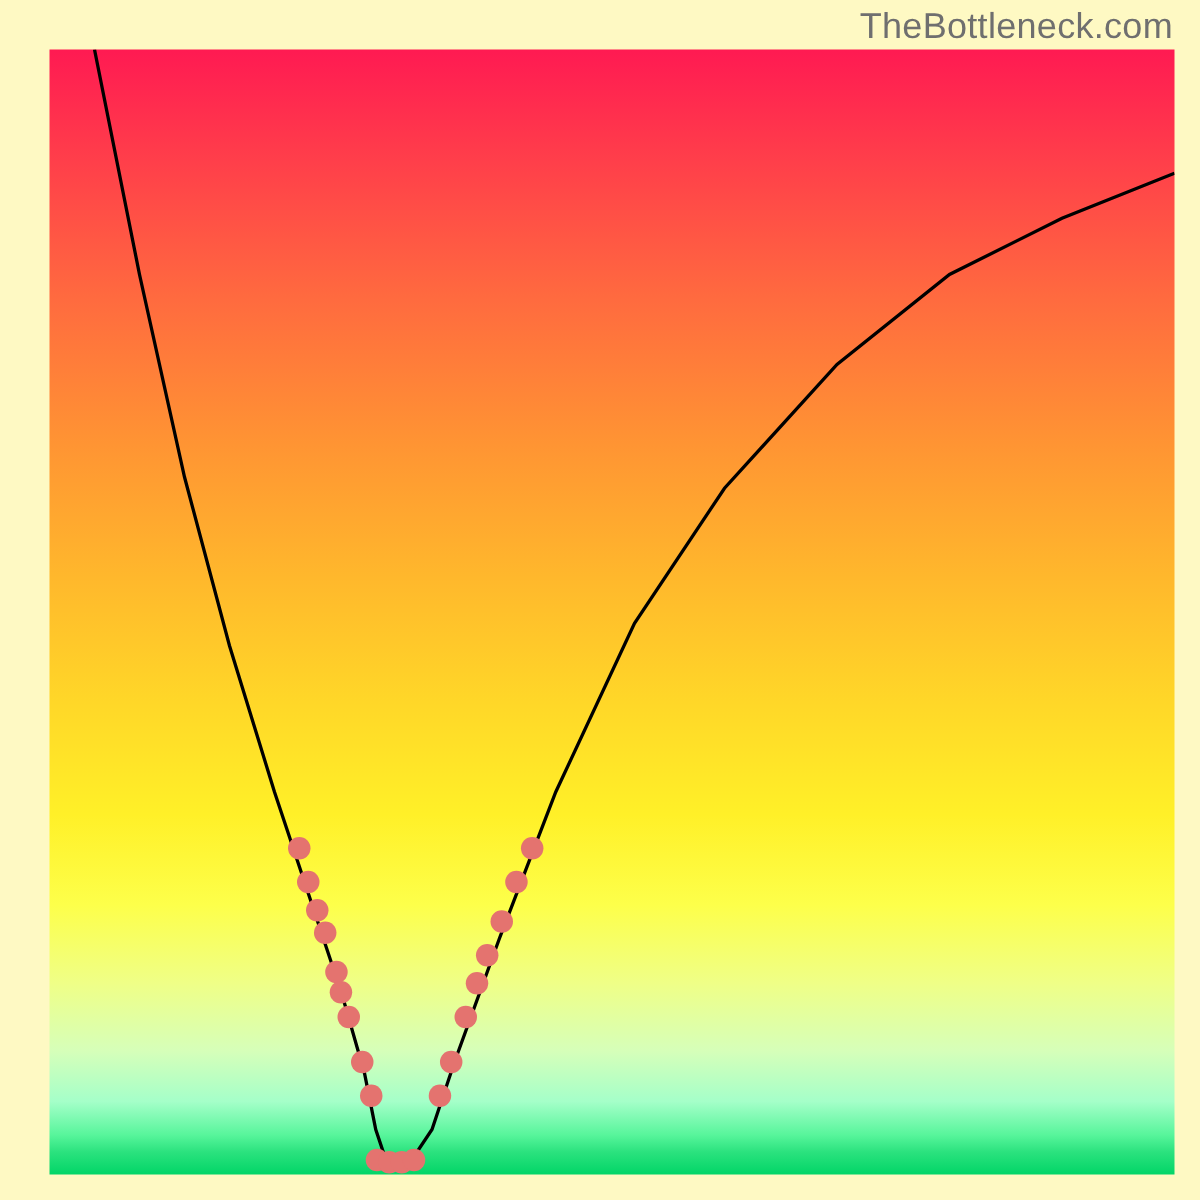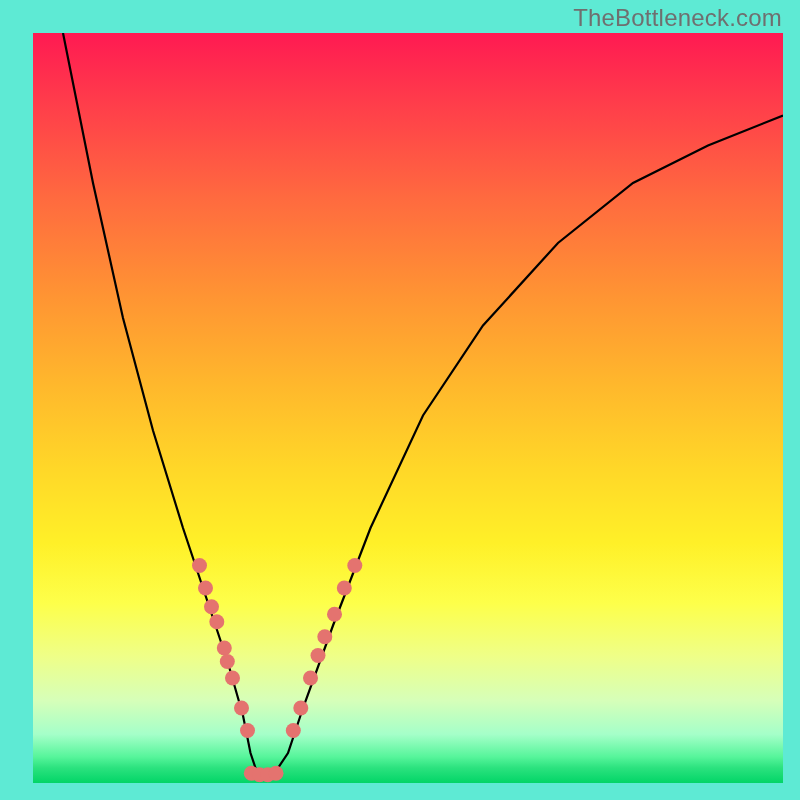--- a/index.html
+++ b/index.html
@@ -8,21 +8,21 @@
     width: 800px;
     height: 800px;
     overflow: hidden;
     background: #000;
     font-family: Arial, Helvetica, sans-serif;
   }
   .frame {
     position: absolute;
     left: 0; top: 0;
     width: 800px; height: 800px;
-    background: #5eead4;
+    background: #fef9c3;
   }
   .plot {
     position: absolute;
     left: 33px;
     top: 33px;
     width: 750px;
     height: 750px;
     background: linear-gradient(to bottom,
       #ff1a52 0%,
       #ff3f4a 10%,

